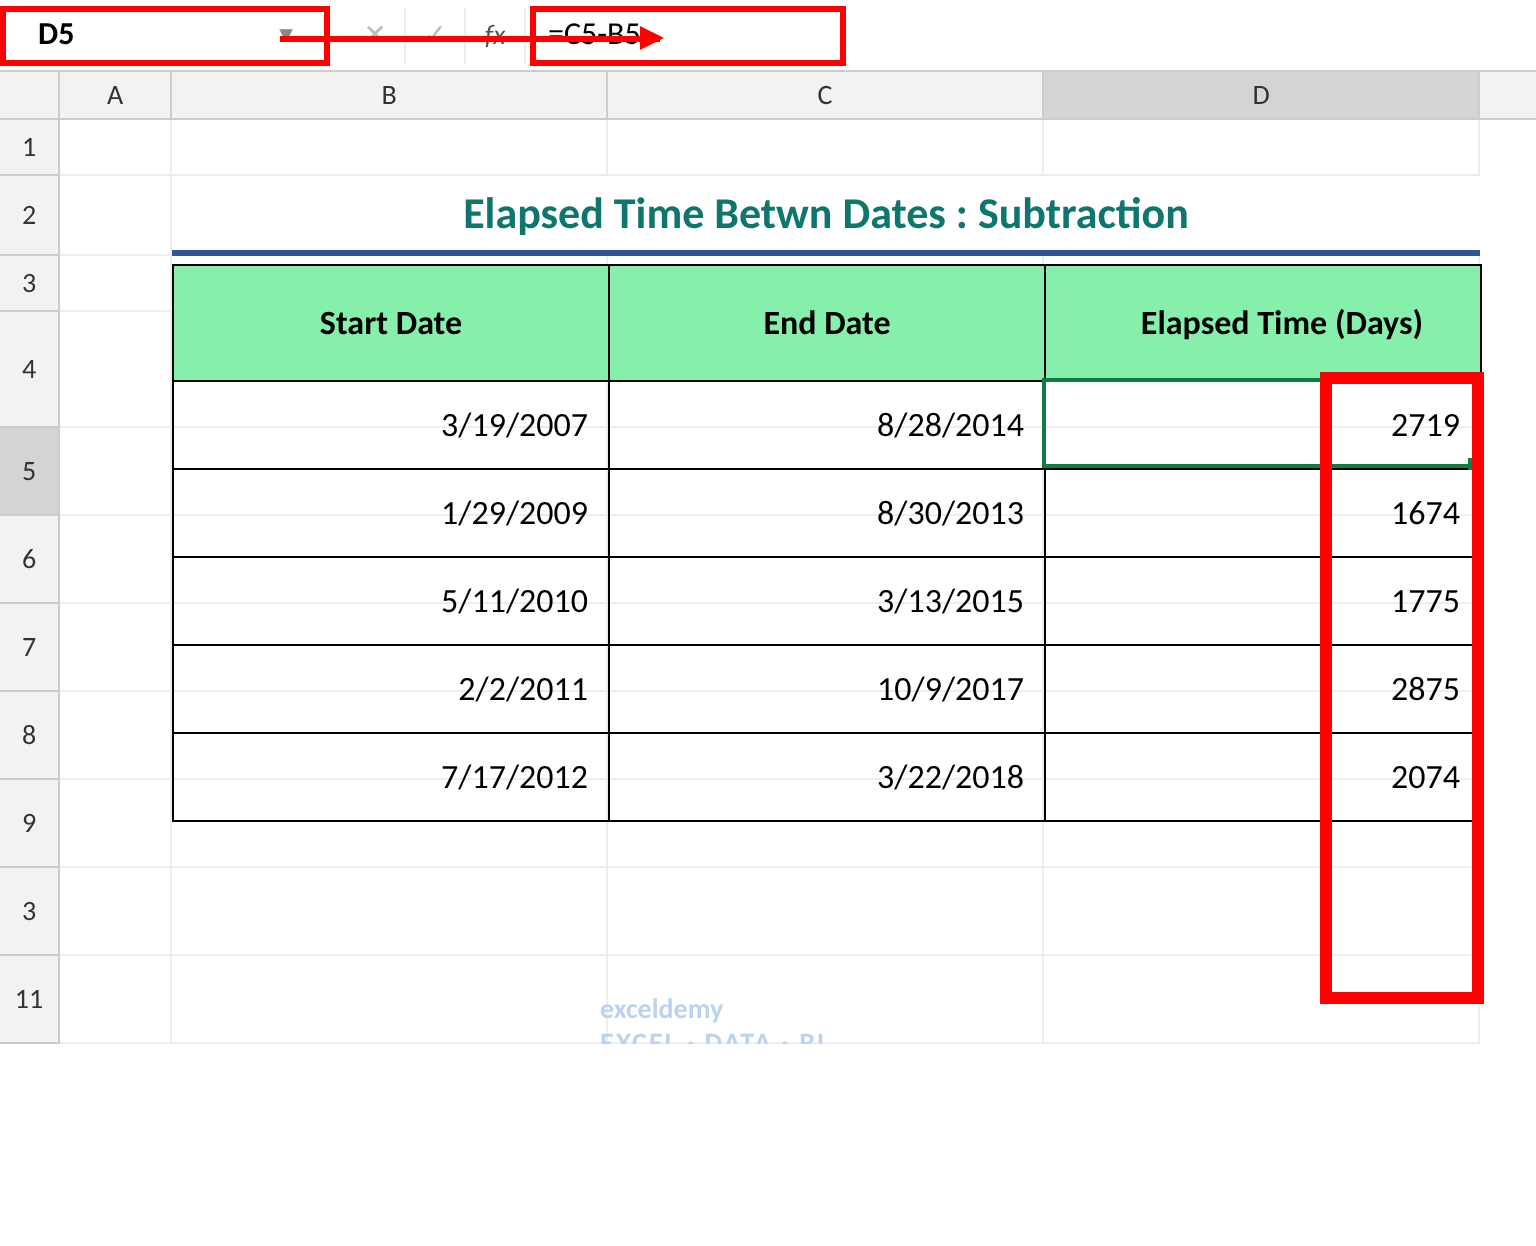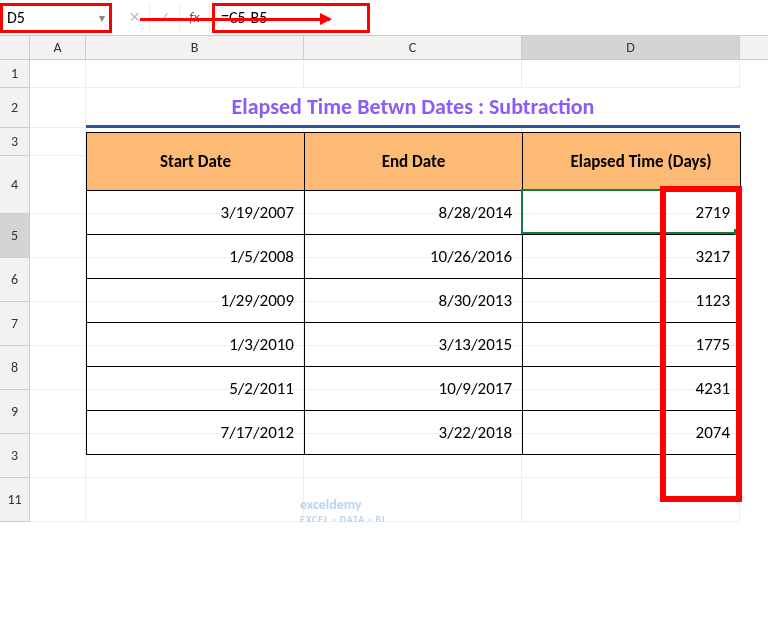--- a/index.html
+++ b/index.html
@@ -13,28 +13,29 @@
   }
   .formula-bar {
     display: flex;
     align-items: center;
     height: 36px;
     border-bottom: 1px solid #ccc;
     background: #fff;
     padding: 2px 0;
   }
   .name-box {
-    width: 112px;
+    width: 165px;
     height: 30px;
     display: flex;
     align-items: center;
     justify-content: space-between;
-    padding: 0 4px;
+    padding: 0 16px;
     border: 3px solid #ff0000;
     position: relative;
+    font-weight: bold;
   }
   .name-box .chev {
     color: #888;
     font-size: 12px;
   }
   .fb-sep { width: 8px; }
   .fb-btn {
     width: 30px;
     height: 28px;
     display: inline-flex;
@@ -129,21 +130,21 @@
     padding: 0 8px;
   }
   .r1 { height: 28px; }
   .r2 { height: 40px; }
   .r3 { height: 28px; }
   .r4 { height: 58px; }
   .rdata { height: 44px; }
   .title {
     font-size: 22px;
     font-weight: bold;
-    color: #8b5cf6;
+    color: #0f766e;
     text-align: center;
     width: 654px;
     border-bottom: 3px solid #2f5597;
     display: flex;
     align-items: center;
     justify-content: center;
   }
   .data-table {
     position: absolute;
     left: 86px;
@@ -152,21 +153,21 @@
   }
   .data-table th, .data-table td {
     border: 1.5px solid #000;
     height: 44px;
     font-size: 17px;
   }
   .data-table th {
     height: 58px;
     font-weight: bold;
     text-align: center;
-    background: #fdba74;
+    background: #86efac;
   }
   .data-table .c-b { width: 218px; }
   .data-table .c-c { width: 218px; }
   .data-table .c-d { width: 218px; padding-left: 20px; }
   .data-table td { text-align: right; padding-right: 10px; }
   .sel-cell {
     position: absolute;
     left: 521px;
     top: 153px;
     width: 218px;
@@ -194,21 +195,21 @@
   }
   .watermark {
     position: absolute;
     left: 300px;
     top: 460px;
     color: #bcd3f0;
     font-size: 14px;
     font-weight: bold;
     pointer-events: none;
   }
-  .watermark .small { font-size: 10px; letter-spacing: 1px; display:block; text-align:center;}
+  .watermark .small { font-size: 14px; letter-spacing: 1px; display:block; text-align:center;}
 </style>
 </head>
 <body>
 
 <div class="formula-bar" style="position:relative;">
   <div class="name-box">
     <span>D5</span>
     <span class="chev">▾</span>
   </div>
   <div class="arrow-line"></div>
@@ -316,38 +317,33 @@
         <th class="c-d">Elapsed Time (Days)</th>
       </tr>
     </thead>
     <tbody id="tbody">
         <tr>
           <td class="c-b">3/19/2007</td>
           <td class="c-c">8/28/2014</td>
           <td class="c-d">2719</td>
         </tr>
         <tr>
-          <td class="c-b">1/5/2008</td>
-          <td class="c-c">10/26/2016</td>
-          <td class="c-d">3217</td>
-        </tr>
-        <tr>
           <td class="c-b">1/29/2009</td>
           <td class="c-c">8/30/2013</td>
-          <td class="c-d">1123</td>
-        </tr>
-        <tr>
-          <td class="c-b">1/3/2010</td>
+          <td class="c-d">1674</td>
+        </tr>
+        <tr>
+          <td class="c-b">5/11/2010</td>
           <td class="c-c">3/13/2015</td>
           <td class="c-d">1775</td>
         </tr>
         <tr>
-          <td class="c-b">5/2/2011</td>
+          <td class="c-b">2/2/2011</td>
           <td class="c-c">10/9/2017</td>
-          <td class="c-d">4231</td>
+          <td class="c-d">2875</td>
         </tr>
         <tr>
           <td class="c-b">7/17/2012</td>
           <td class="c-c">3/22/2018</td>
           <td class="c-d">2074</td>
         </tr>
       </tbody>
   </table>
 
   <div class="sel-cell"></div>

